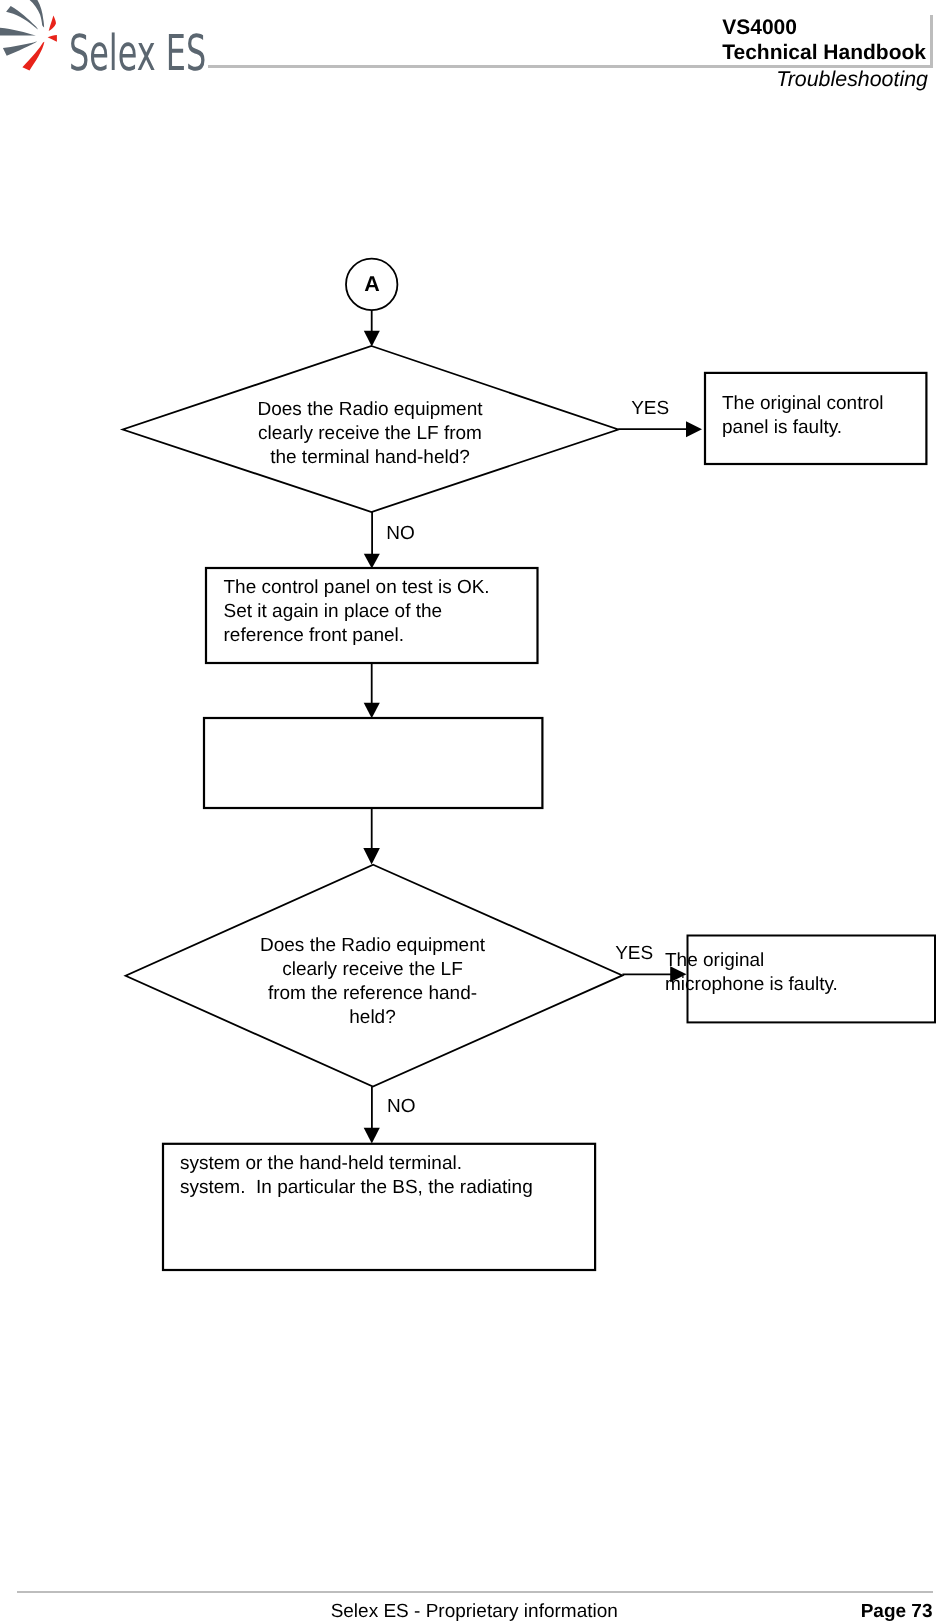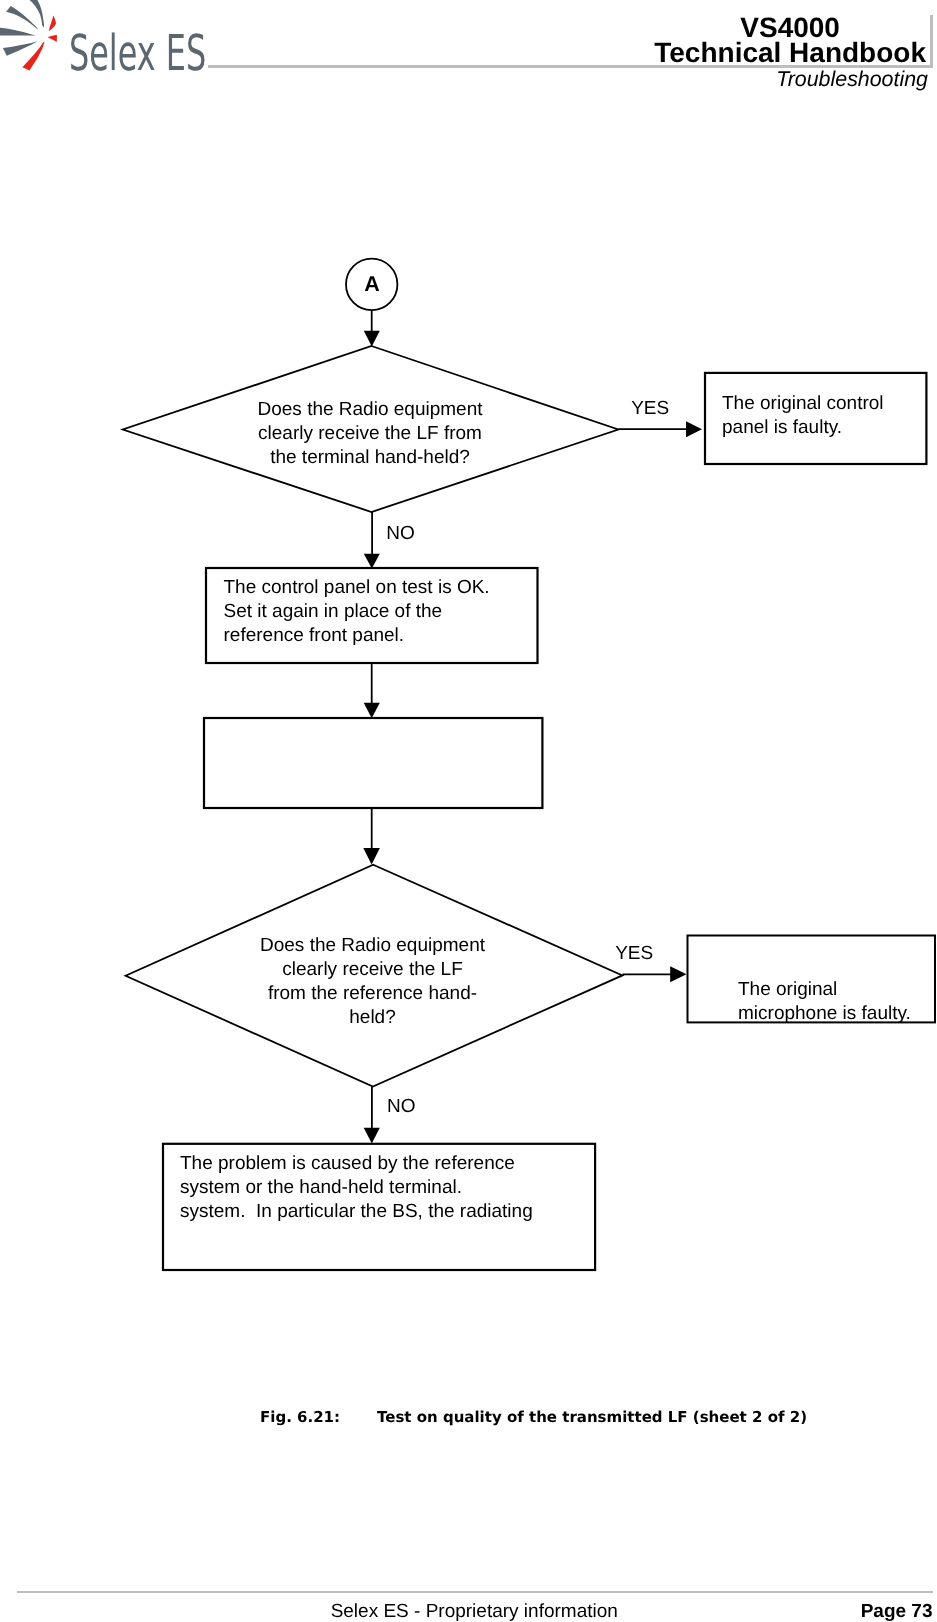--- a/index.html
+++ b/index.html
@@ -3,21 +3,21 @@
 <meta charset="utf-8">
 <title>VS4000 Technical Handbook</title>
 <style>
   html,body{margin:0;padding:0;}
   body{width:937px;height:1622px;background:#fff;font-family:"Liberation Sans",sans-serif;position:relative;overflow:hidden;-webkit-font-smoothing:antialiased;text-rendering:geometricPrecision;transform:translateZ(0);}
   .page{position:absolute;left:0;top:0;width:937px;height:1622px;}
   
   #header-logo{position:absolute;left:0px;top:0px;width:220px;height:75px;}
   #header-rule{position:absolute;left:208px;top:64.9px;width:724.5px;height:2.7px;background:#bdbdbd;}
   #header-vrule{position:absolute;left:929.9px;top:14.6px;width:2.8px;height:52.9px;background:#bdbdbd;}
-  #hdr-title{position:absolute;right:11px;top:14.5px;text-align:center;font-weight:bold;font-size:28px;line-height:25px;color:#000;}
+  #hdr-title{position:absolute;right:11px;top:14.5px;text-align:left;font-weight:bold;font-size:21px;line-height:25px;color:#000;}
   #hdr-sub{position:absolute;right:9px;top:67.0px;font-style:italic;font-size:21.4px;line-height:24px;color:#000;}
   
   #footer-rule{position:absolute;left:16.6px;top:1590.8px;width:916px;height:2.1px;background:#bdbdbd;}
   #footer-center{position:absolute;left:0;top:1601px;width:948.5px;text-align:center;font-size:19px;line-height:22px;}
   #footer-page{position:absolute;right:4.5px;top:1601px;font-size:19px;font-weight:bold;line-height:22px;}
   
   #fig-caption{position:absolute;left:260px;top:1408px;font-family:"DejaVu Sans",sans-serif;font-weight:bold;font-size:15px;white-space:pre;line-height:18px;}
   #cap-num{display:inline-block;width:117px;}
   
   #flow{position:absolute;left:0;top:0;}
@@ -87,23 +87,22 @@
 
   <div class="lbl" style="left:223.5px;top:576px;"><div>The control panel on test is OK.</div><div>Set it again in place of the</div><div>reference front panel.</div></div>
 
   <div class="lbl" style="left:722px;top:392px;"><div>The original control</div><div>panel is faulty.</div></div>
 
 
   <div class="lbl" style="left:124.5px;top:933.5px;width:496px;text-align:center;"><div>Does the Radio equipment</div><div>clearly receive the LF</div><div>from the reference hand-</div><div>held?</div></div>
   <div class="lbl" style="left:615.2px;top:942px;">YES</div>
   <div class="lbl" style="left:387.0px;top:1095px;">NO</div>
 
-  <div class="lbl" style="left:738px;top:949px;margin-top:29px;"><div>The original</div><div>microphone is faulty.</div></div>
+  <div class="lbl" style="left:665px;top:949px;"><div>The original</div><div>microphone is faulty.</div></div>
 
-  <div class="lbl" style="left:180px;top:1152px;"><div>The problem is caused by the reference</div><div>system or the hand-held terminal.</div><div>system.  In particular the BS, the radiating</div></div>
+  <div class="lbl" style="left:180px;top:1152px;"><div>system or the hand-held terminal.</div><div>system.  In particular the BS, the radiating</div></div>
 
   <div id="footer-rule"></div>
   <div id="footer-center">Selex ES - Proprietary information</div>
   <div id="footer-page">Page 73</div>
 
-  <div id="fig-caption"><span id="cap-num">Fig. 6.21:</span><span id="cap-txt">Test on quality of the transmitted LF (sheet 2 of 2)</span></div>
 
 </div>
 
 </body></html>

